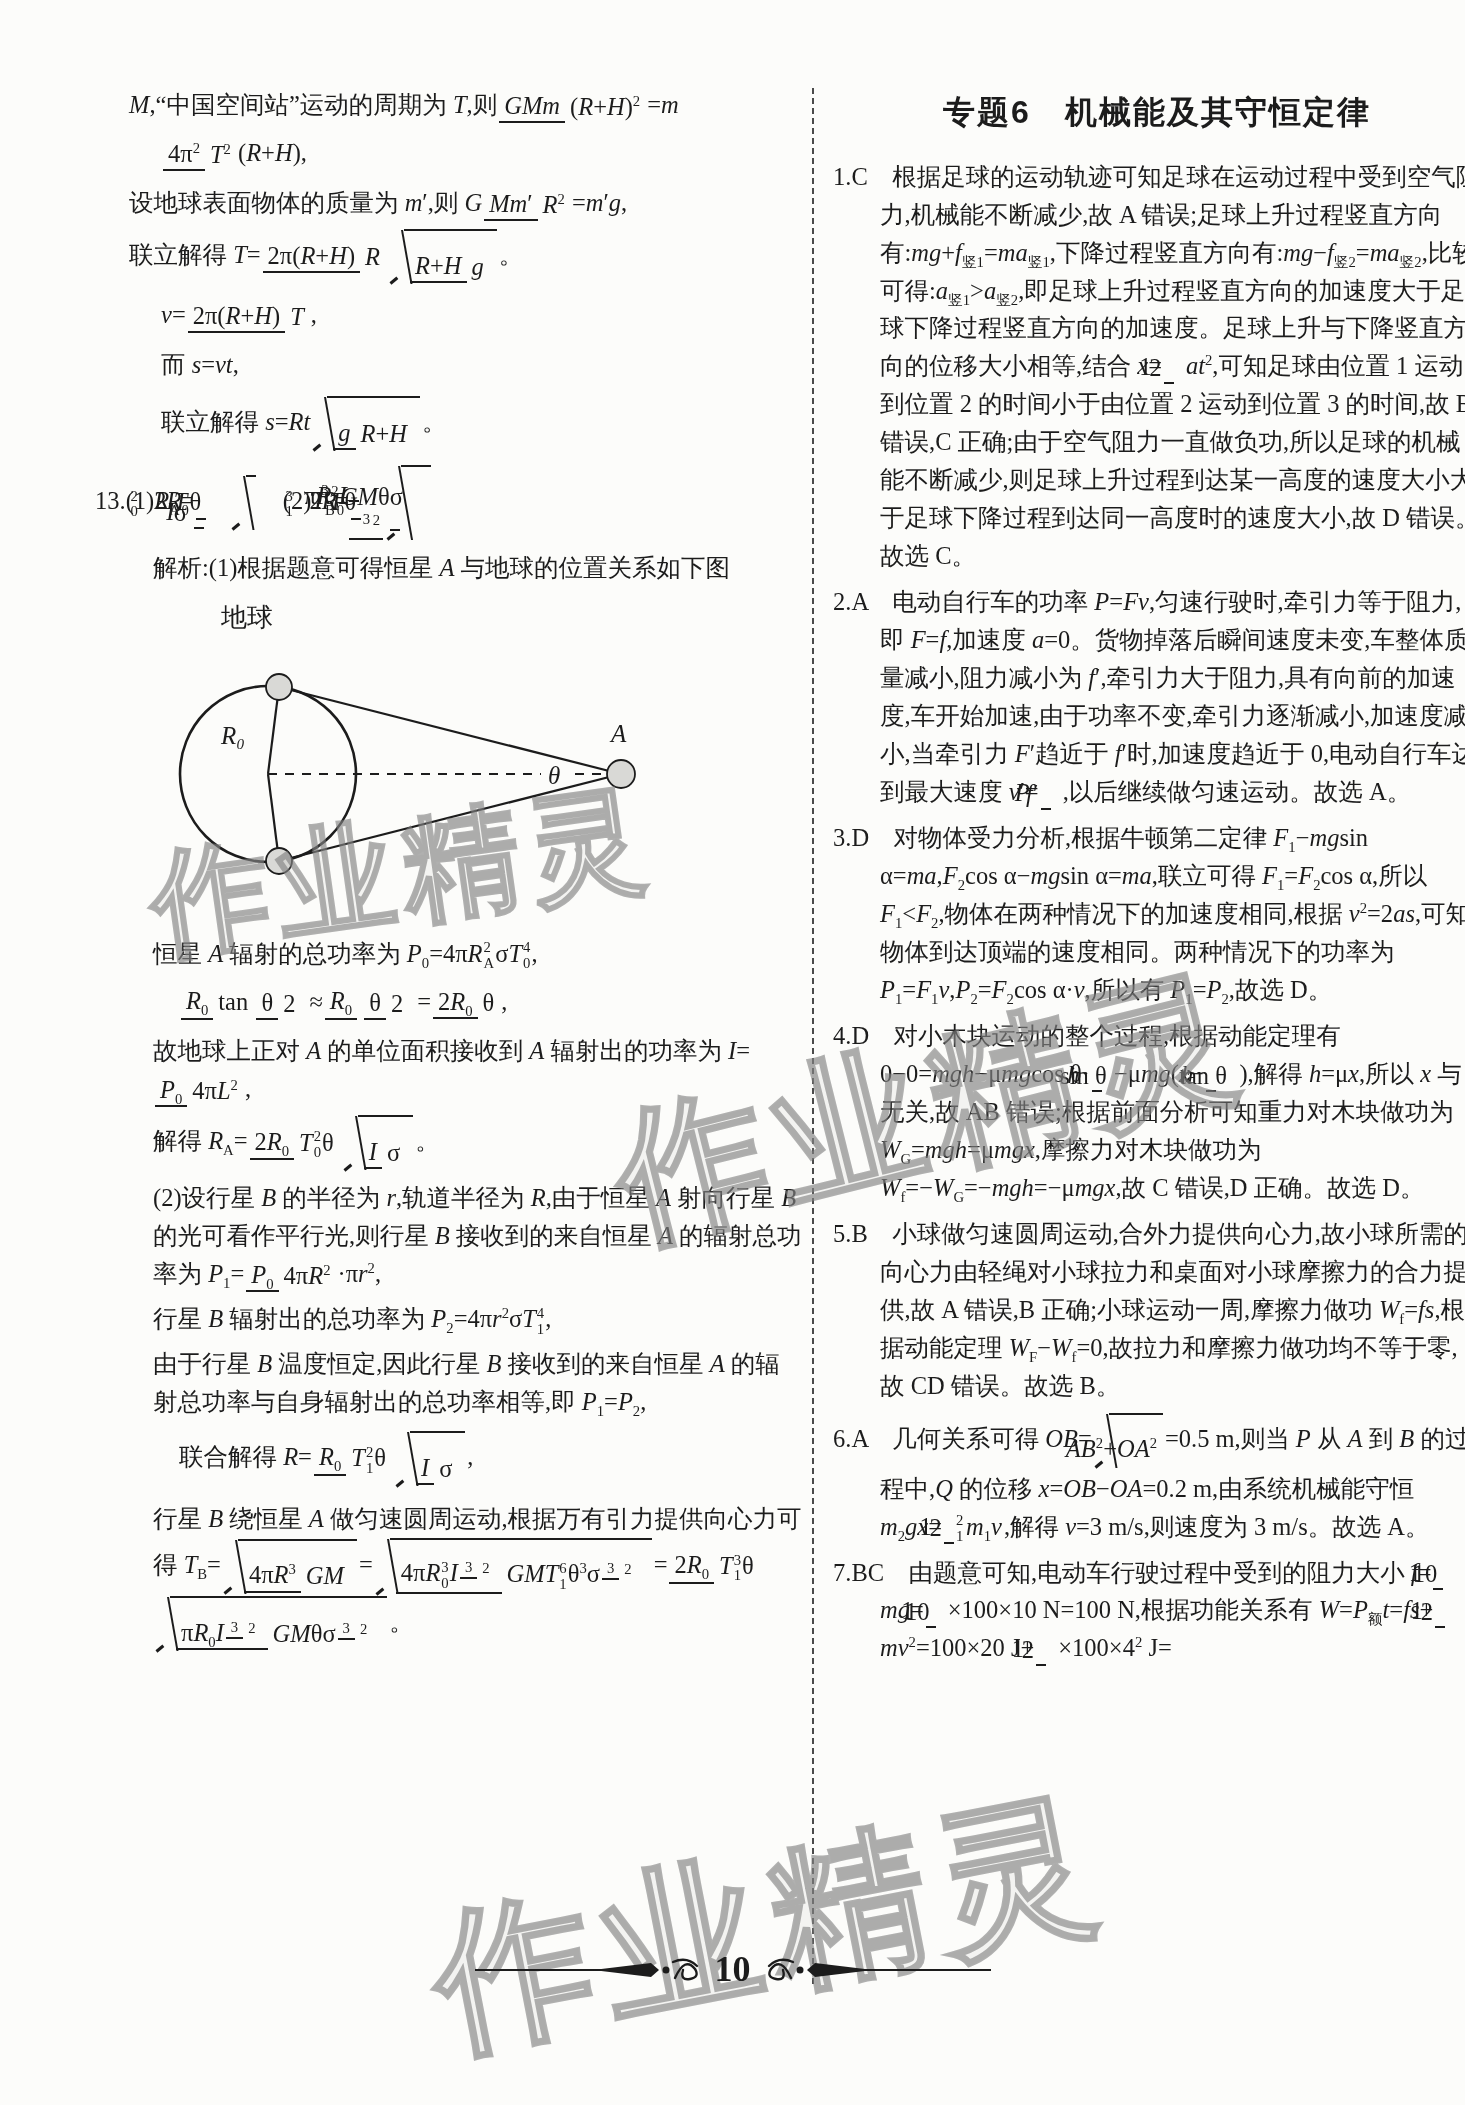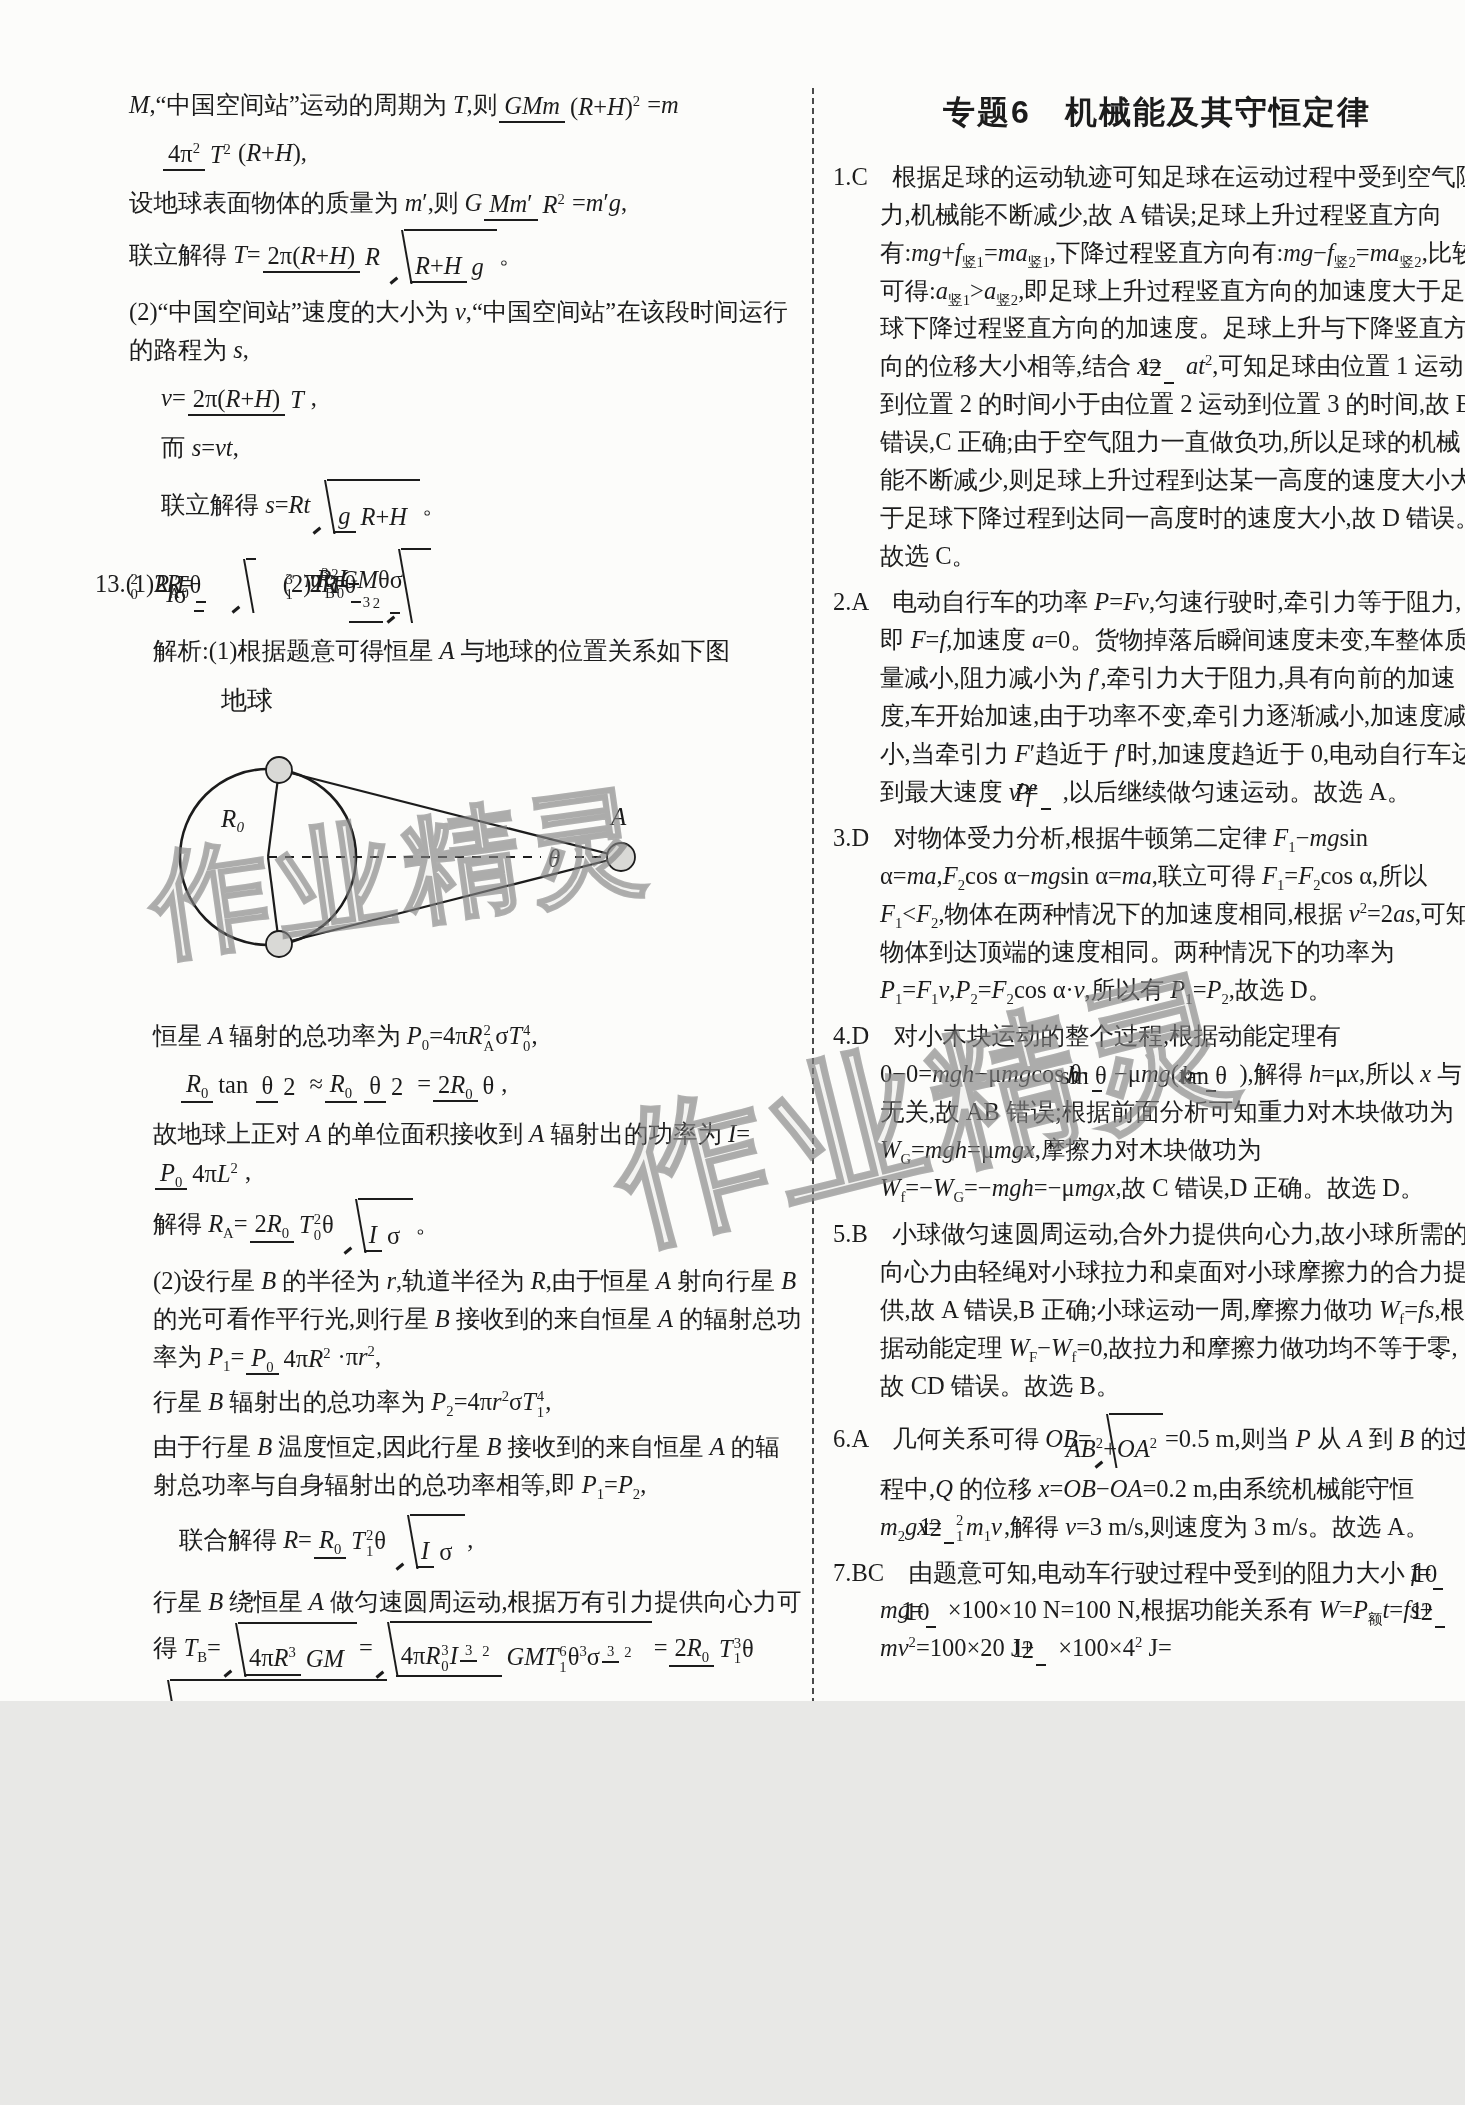--- a/index.html
+++ b/index.html
@@ -1,16 +1,16 @@
 <!DOCTYPE html>
 <html><head>
 <meta charset="utf-8">
 <style>
   html,body{margin:0;padding:0;background:#e8e8e6;}
-  .page{position:relative;width:1465px;height:1701px;background:#fcfcfa;overflow:hidden;
+  .page{position:relative;width:1465px;height:2105px;background:#fcfcfa;overflow:hidden;
         font-family:"Liberation Serif","DejaVu Serif",serif;color:#1c1c1c;
         font-size:24.5px;line-height:1.55;}
   .col{position:absolute;}
   .col.left{left:95px;top:86px;width:708px;}
   .col.right{left:833px;top:86px;width:648px;}
   .divider{position:absolute;left:812px;top:88px;height:1896px;border-left:2.5px dashed #4a4a4a;}
   .topic{font-size:32px;font-weight:bold;text-align:center;margin:2px 0 20px 0;letter-spacing:2px;
          font-family:"Liberation Sans","DejaVu Sans",sans-serif;}
   .blk{margin:0 0 7px 0;}
   .left .p{padding-left:34px;}
@@ -66,21 +66,20 @@
       <div class="blk p">联立解得 <i>T</i>=<span class="frac">
           <span class="fn">2π(<i>R</i>+<i>H</i>)</span>
           <span class="fd"><i>R</i></span>
         </span><span class="sqrt">
           <span class="rad"></span>
           <span class="rbar"><span class="frac">
               <span class="fn"><i>R</i>+<i>H</i></span>
               <span class="fd"><i>g</i></span>
             </span></span>
         </span>。</div>
-      <div class="blk p">(2)“中国空间站”速度的大小为 <i>v</i>,“中国空间站”在该段时间运行的路程为 <i>s</i>,</div>
       <div class="blk formula"><i>v</i>=<span class="frac">
           <span class="fn">2π(<i>R</i>+<i>H</i>)</span>
           <span class="fd"><i>T</i></span>
         </span>,</div>
       <div class="blk formula">而 <i>s</i>=<i>vt</i>,</div>
       <div class="blk formula">联立解得 <i>s</i>=<i>Rt</i><span class="sqrt">
           <span class="rad"></span>
           <span class="rbar"><span class="frac">
               <span class="fn"><i>g</i></span>
               <span class="fd"><i>R</i>+<i>H</i></span>

